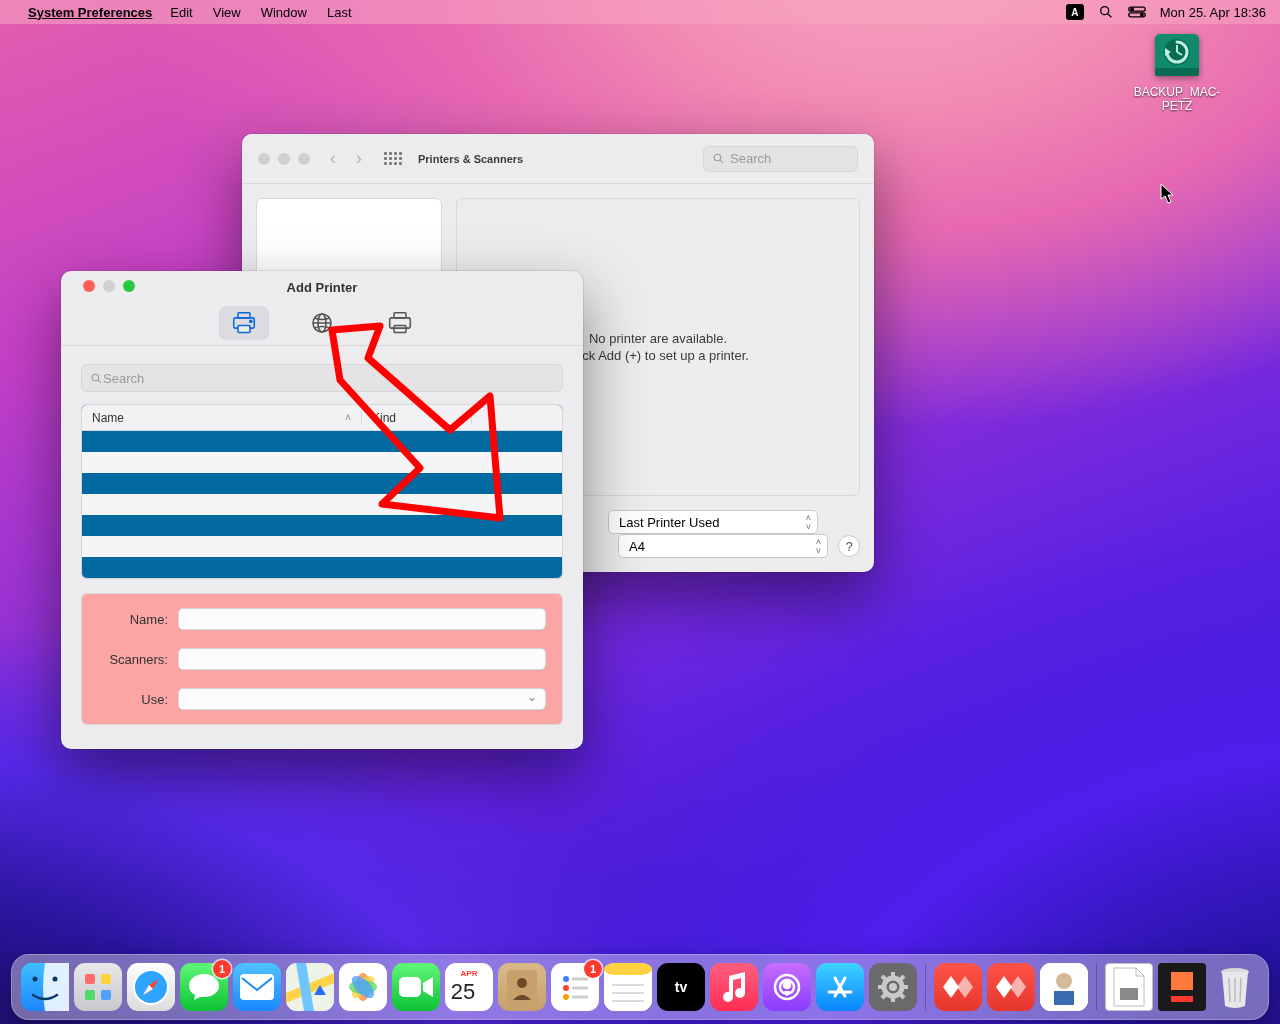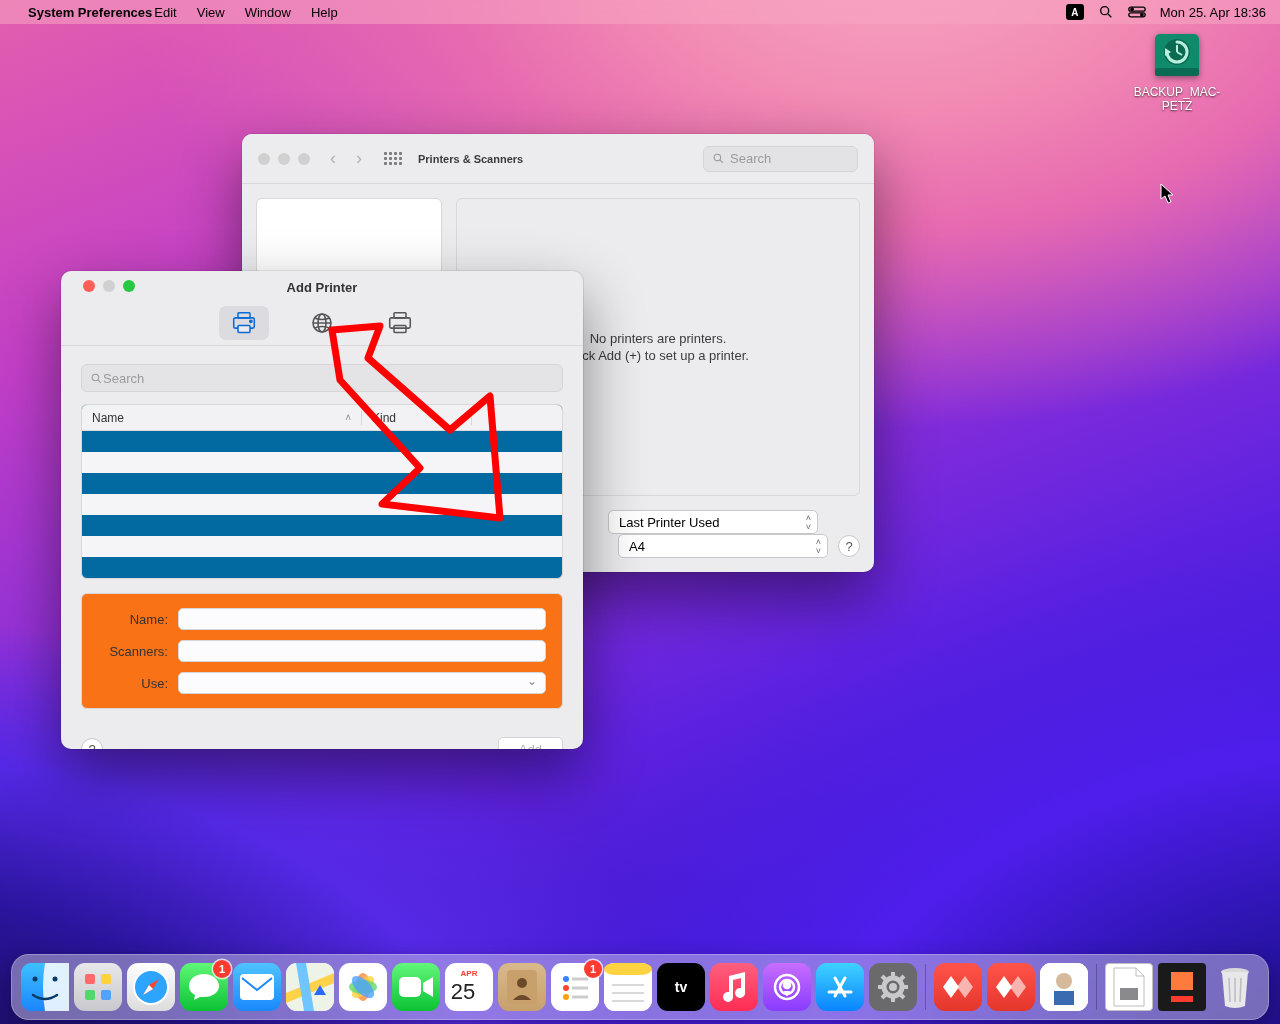--- a/index.html
+++ b/index.html
@@ -17,21 +17,21 @@
 
 
 .menubar {
   position: absolute; top: 0; left: 0; right: 0; height: 24px;
   background: rgba(247,166,194,0.55);
   backdrop-filter: blur(20px);
   display: flex; align-items: center; padding: 0 14px;
   font-size: 13px; color: #000;
 }
 .menubar .apple { font-size: 15px; margin-right: 14px; }
-.menubar .app-name { font-weight: 600; margin-right: 2px; }
+.menubar .app-name { font-weight: 600; margin-right: 18px; text-decoration: underline; }
 .menubar .menu-item { margin-right: 20px; }
 .menubar .spacer { flex: 1; }
 .menubar .status { margin-left: 14px; display:flex; align-items:center; }
 .menubar .status.box { background:#000; color:#fff; width:18px; height:16px; border-radius:3px; justify-content:center; font-size:10px; font-weight:700; }
 
 
 .drive { position:absolute; top:30px; right:58px; width:90px; text-align:center; color:#fff; font-size:12px; text-shadow:0 1px 2px rgba(0,0,0,.7); }
 .drive svg { filter: drop-shadow(0 2px 3px rgba(0,0,0,.4)); }
 
 
@@ -76,21 +76,21 @@
 .ap-body { padding:18px 20px; }
 .ap-search { height:28px; background:rgba(0,0,0,.03); border:1px solid #d5d4d7; border-radius:6px; display:flex; align-items:center; padding:0 8px; color:#9a9a9c; font-size:13px; }
 .ap-table { margin-top:12px; border:1px solid #d8d8da; border-radius:6px; overflow:hidden; background:#0369a1; }
 .ap-thead { display:flex; height:26px; align-items:center; font-size:12px; color:#333; background:#f2f1f4; border-bottom:1px solid #d8d8da; }
 .ap-th { padding:0 10px; border-right:1px solid #d8d8da; display:flex; align-items:center; gap:4px; }
 .ap-th:first-child { flex:1; }
 .ap-th:nth-child(2) { width:110px; }
 .ap-th:last-child { width:90px; border-right:none; }
 .ap-rows div { height:21px; }
 .ap-rows div:nth-child(even) { background:#f5f4f7; }
-.ap-form { margin-top:14px; background:#f97316; border:1px solid #d8d8da; border-radius:6px; padding:14px 16px; display:grid; grid-template-columns:70px 1fr; gap:10px 10px; align-items:center; }
+.ap-form { margin-top:14px; background:#fca5a5; border:1px solid #d8d8da; border-radius:6px; padding:14px 16px; display:grid; grid-template-columns:70px 1fr; gap:18px 10px; align-items:center; }
 .ap-form label { text-align:right; font-size:13px; color:#333; }
 .ap-form .field { height:22px; background:#fcfbfd; border:1px solid #d5d4d7; border-radius:5px; position:relative; }
 .ap-form .field.sel::after { content:"⌄"; position:absolute; right:8px; top:1px; color:#888; font-size:12px; }
 .ap-footer { display:flex; align-items:center; padding:10px 20px 18px; }
 .add-btn { margin-left:auto; height:24px; padding:0 20px; background:#fff; border:1px solid #d5d4d7; border-radius:5px; font-size:13px; color:#b4b4b6; }
 
 
 .annot { position:absolute; pointer-events:none; }
 
 
@@ -127,21 +127,21 @@
 <body>
 
 <div class="desktop"></div>
 
 <div class="menubar">
   <span class="apple"></span>
   <span class="app-name">System Preferences</span>
   <span class="menu-item">Edit</span>
   <span class="menu-item">View</span>
   <span class="menu-item">Window</span>
-  <span class="menu-item">Help</span>
+  <span class="menu-item">Last</span>
   <span class="spacer"></span>
   <span class="status box">A</span>
   <span class="status">
     <svg width="16" height="16" viewBox="0 0 24 24" fill="none" stroke="#000" stroke-width="2">
         <circle cx="10" cy="10" r="6"></circle>
         <line x1="15" y1="15" x2="20" y2="20"></line>
       </svg>
   </span>
   <span class="status">
     <svg width="18" height="14" viewBox="0 0 22 14" fill="none" stroke="#000" stroke-width="1.6">
@@ -202,21 +202,21 @@
           <circle cx="10" cy="10" r="6"></circle>
           <line x1="15" y1="15" x2="20" y2="20"></line>
         </svg>
       <span>Search</span>
     </div>
   </div>
   <div class="ps-body">
     <div class="ps-list"></div>
     <div class="ps-main">
       <div class="ps-placeholder">
-        <div>No printers are printers.</div>
+        <div>No printer are available.</div>
         <div>Click Add (+) to set up a printer.</div>
       </div>
       <div class="ps-controls">
         <div class="ps-row">
           <div class="select">
             <span>Last Printer Used</span>
             <span class="chev">˄<br>˅</span>
           </div>
           <div style="width:32px"></div>
         </div>

